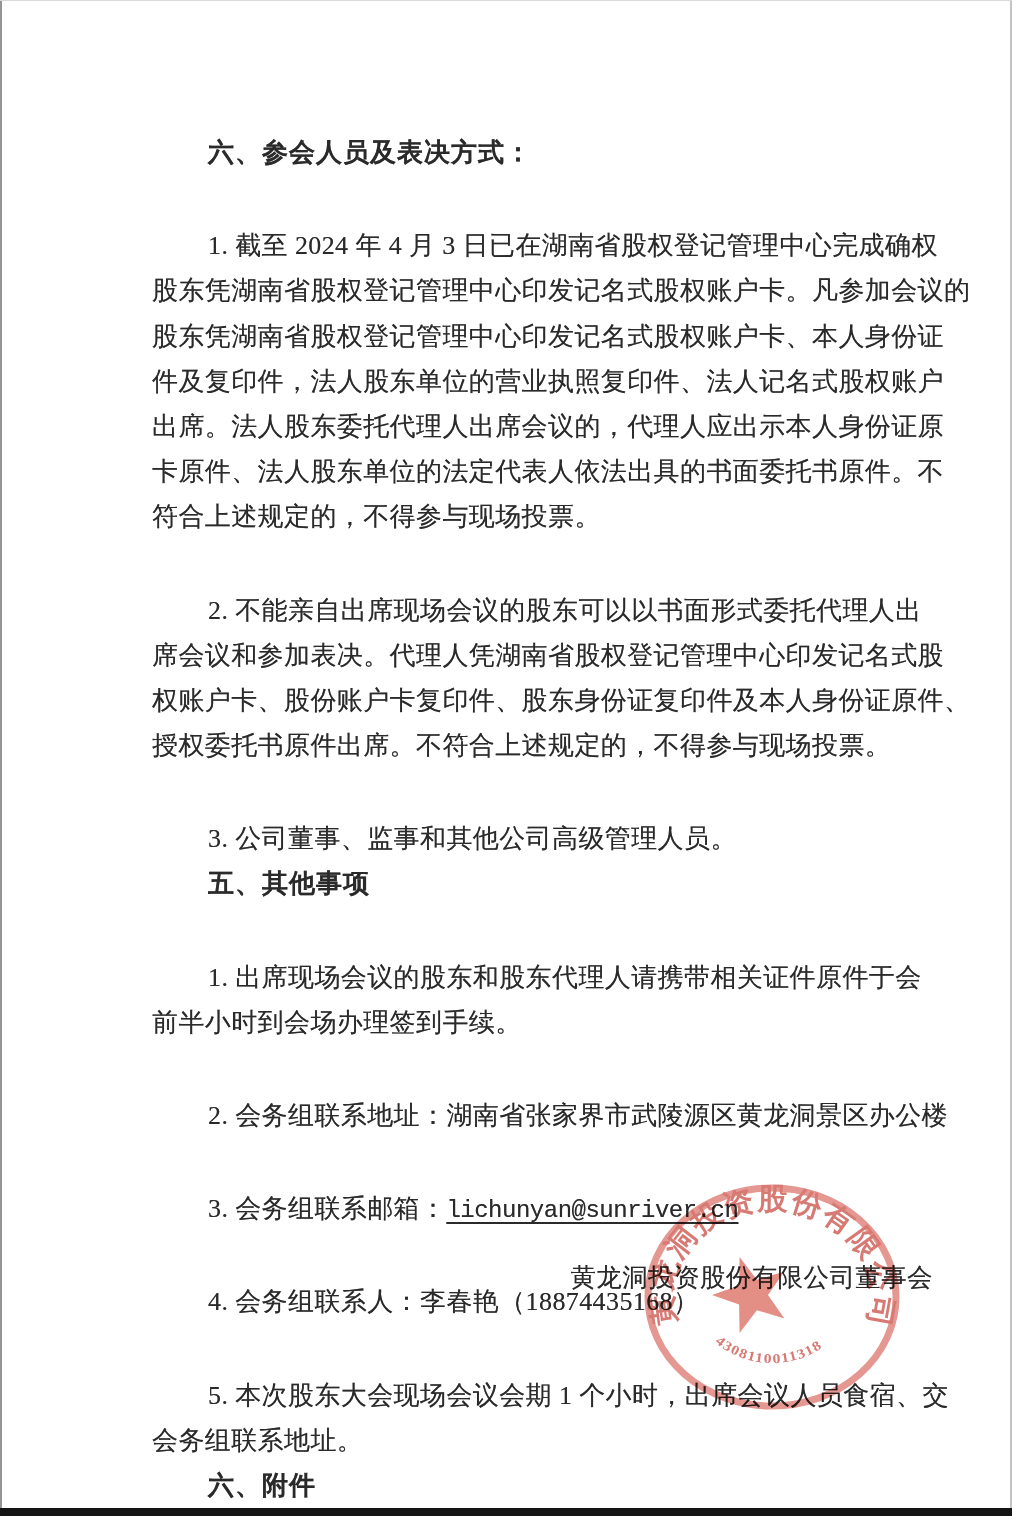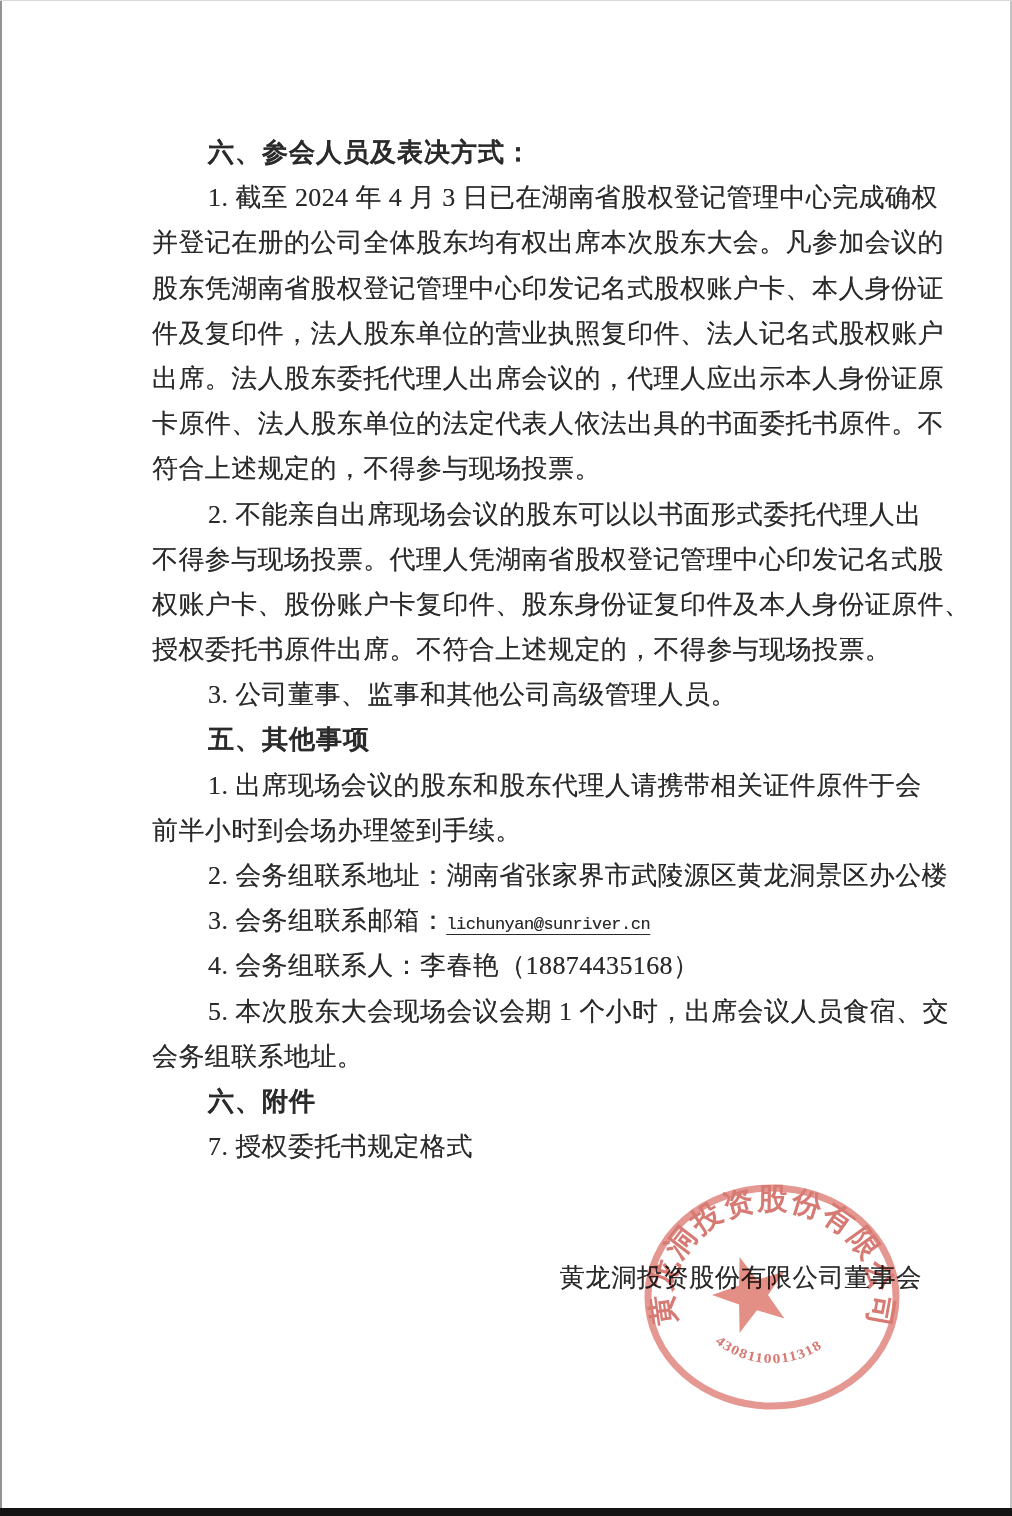--- a/index.html
+++ b/index.html
@@ -23,39 +23,39 @@
     width: 800px;
   }
   .doc-line {
     height: 45.2px;
     line-height: 45.2px;
     font-size: 26px;
     letter-spacing: 0.4px;
     white-space: nowrap;
     text-shadow: 0 0 0.6px rgba(40,40,40,0.55);
   }
-  .doc-line.first   { text-indent: 56px; }
+  .doc-line.first   { text-indent: 56px; margin-top: 48px; }
   .doc-line.heading {
     text-indent: 56px;
     font-weight: 700;
     font-family: "Liberation Sans", sans-serif;
     letter-spacing: 1px;
   }
   .email-text {
     font-family: "Liberation Mono", monospace;
-    font-size: 17px;
+    font-size: 24px;
     letter-spacing: -0.5px;
     text-decoration: underline;
     text-underline-offset: 5px;
   }
 
   
   .signature {
     position: absolute;
-    top: 1253px; right: 90px;
+    top: 1253px; right: 79px;
     text-align: right;
     font-size: 25.5px;
     letter-spacing: 0.4px;
     line-height: 50px;
     text-shadow: 0 0 0.6px rgba(40,40,40,0.5);
   }
   .signature .sig-date { padding-right: 2px; }
 
   
   .seal {
@@ -74,28 +74,28 @@
 <body style="background: rgb(255, 255, 255); color: rgb(42, 42, 42);">
 
 <div class="edge-left" style="background: rgb(148, 148, 148);"></div>
 <div class="edge-right" style="background: rgb(196, 196, 196);"></div>
 <div class="edge-top" style="background: rgb(217, 217, 217);"></div>
 <div class="bottom-bar" style="background: rgb(20, 20, 20);"></div>
 
 <div id="body-lines">
     <div class="doc-line heading">六、参会人员及表决方式：</div>
     <div class="doc-line first">1. 截至 2024 年 4 月 3 日已在湖南省股权登记管理中心完成确权</div>
-    <div class="doc-line wrap">并登记在册的公司全体股东均有权出席本次股东大会。凡参加会议的</div>
+    <div class="doc-line wrap">股东凭湖南省股权登记管理中心印发记名式股权账户卡。凡参加会议的</div>
     <div class="doc-line wrap">股东凭湖南省股权登记管理中心印发记名式股权账户卡、本人身份证</div>
     <div class="doc-line wrap">件及复印件，法人股东单位的营业执照复印件、法人记名式股权账户</div>
     <div class="doc-line wrap">出席。法人股东委托代理人出席会议的，代理人应出示本人身份证原</div>
     <div class="doc-line wrap">卡原件、法人股东单位的法定代表人依法出具的书面委托书原件。不</div>
     <div class="doc-line wrap">符合上述规定的，不得参与现场投票。</div>
     <div class="doc-line first">2. 不能亲自出席现场会议的股东可以以书面形式委托代理人出</div>
-    <div class="doc-line wrap">不得参与现场投票。代理人凭湖南省股权登记管理中心印发记名式股</div>
+    <div class="doc-line wrap">席会议和参加表决。代理人凭湖南省股权登记管理中心印发记名式股</div>
     <div class="doc-line wrap">权账户卡、股份账户卡复印件、股东身份证复印件及本人身份证原件、</div>
     <div class="doc-line wrap">授权委托书原件出席。不符合上述规定的，不得参与现场投票。</div>
     <div class="doc-line first">3. 公司董事、监事和其他公司高级管理人员。</div>
     <div class="doc-line heading">五、其他事项</div>
     <div class="doc-line first">1. 出席现场会议的股东和股东代理人请携带相关证件原件于会</div>
     <div class="doc-line wrap">前半小时到会场办理签到手续。</div>
     <div class="doc-line first">2. 会务组联系地址：湖南省张家界市武陵源区黄龙洞景区办公楼</div>
     <div class="doc-line first"><span>3. 会务组联系邮箱：</span><span class="email-text">lichunyan@sunriver.cn</span></div>
     <div class="doc-line first">4. 会务组联系人：李春艳（18874435168）</div>
     <div class="doc-line first">5. 本次股东大会现场会议会期 1 个小时，出席会议人员食宿、交</div>

